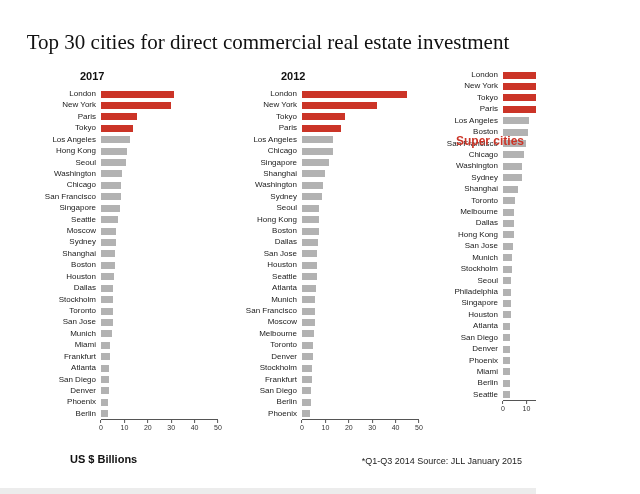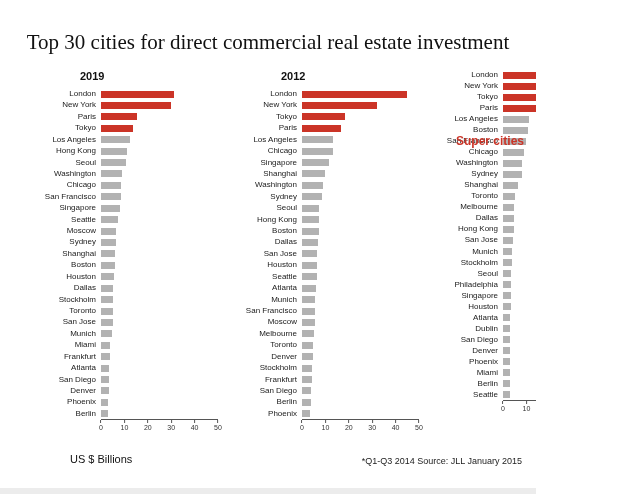--- a/index.html
+++ b/index.html
@@ -14,33 +14,33 @@
   .bar-row{display:flex;align-items:center;height:10px;}
   .city-label{width:66px;flex:0 0 66px;text-align:right;padding-right:5px;
               font-size:8px;line-height:10px;color:#1a1a1a;white-space:nowrap;}
   .bar-track{flex:1;height:7px;position:relative;}
   .bar-fill{position:absolute;left:0;top:0;height:7px;}
   .axis{position:relative;margin-left:71px;height:16px;border-top:1px solid #555;}
   .tick{position:absolute;top:0;transform:translateX(-50%);text-align:center;}
   .tick-mark{display:block;width:1px;height:3px;background:#555;margin:0 auto;}
   .tick-label{display:block;font-size:7px;color:#333;margin-top:1px;}
   .super-cities{position:absolute;top:134px;right:12px;font-size:12px;font-weight:bold;}
-  .footer-left{position:absolute;left:70px;top:453px;font-size:11px;font-weight:normal;color:#111;}
+  .footer-left{position:absolute;left:70px;top:453px;font-size:11px;font-weight:bold;color:#111;}
   .footer-right{position:absolute;right:14px;top:456px;font-size:9px;color:#222;}
   .bottom-strip{position:absolute;left:0;bottom:0;width:100%;height:6px;background:#ececec;}
 </style>
 </head>
 <body>
 
 <div class="slide">
   <div class="main-title">Top 30 cities for direct commercial real estate investment</div>
 
   <div class="charts">
     <div class="chart">
-      <div class="chart-header">2019</div>
+      <div class="chart-header">2017</div>
       <div class="rows">
           <div class="bar-row">
             <span class="city-label">London</span>
             <span class="bar-track">
               <span class="bar-fill" style="width: 62%; background: rgb(203, 52, 39);"></span>
             </span>
           </div>
           <div class="bar-row">
             <span class="city-label">New York</span>
             <span class="bar-track">
@@ -573,26 +573,20 @@
           <div class="bar-row">
             <span class="city-label">Houston</span>
             <span class="bar-track">
               <span class="bar-fill" style="width: 6.6%; background: rgb(178, 178, 178);"></span>
             </span>
           </div>
           <div class="bar-row">
             <span class="city-label">Atlanta</span>
             <span class="bar-track">
               <span class="bar-fill" style="width: 6.4%; background: rgb(178, 178, 178);"></span>
-            </span>
-          </div>
-          <div class="bar-row">
-            <span class="city-label">Dublin</span>
-            <span class="bar-track">
-              <span class="bar-fill" style="width: 6.2%; background: rgb(178, 178, 178);"></span>
             </span>
           </div>
           <div class="bar-row">
             <span class="city-label">San Diego</span>
             <span class="bar-track">
               <span class="bar-fill" style="width: 6.2%; background: rgb(178, 178, 178);"></span>
             </span>
           </div>
           <div class="bar-row">
             <span class="city-label">Denver</span>

